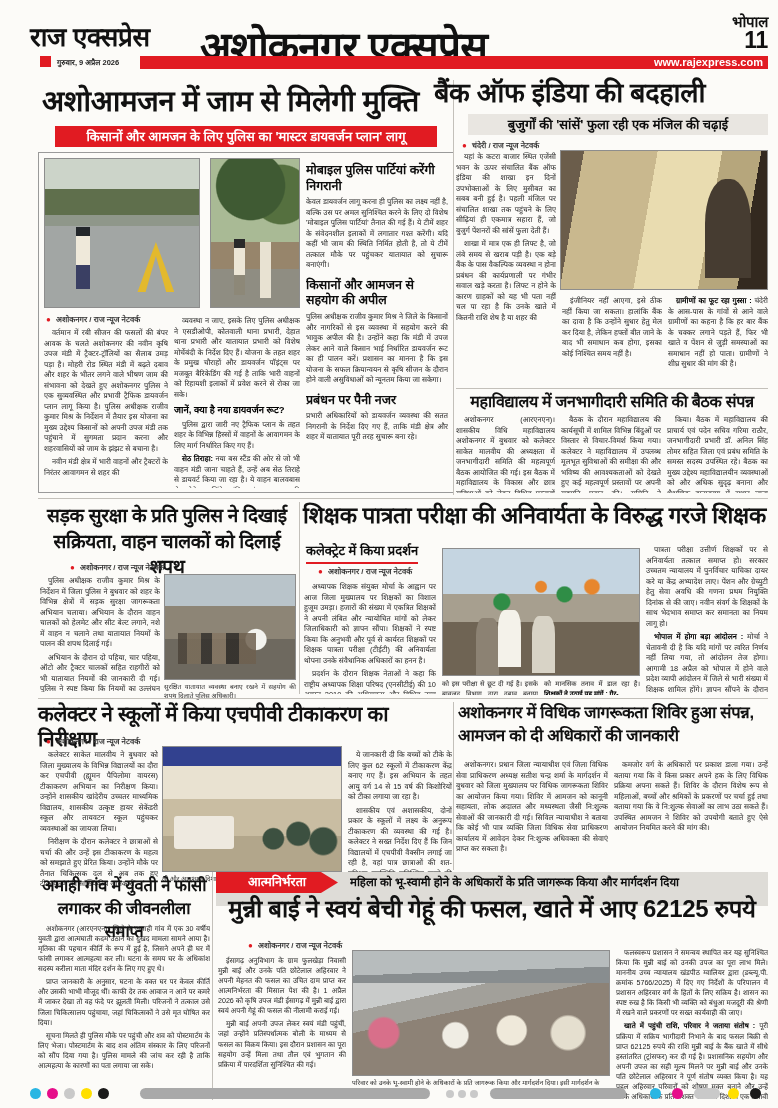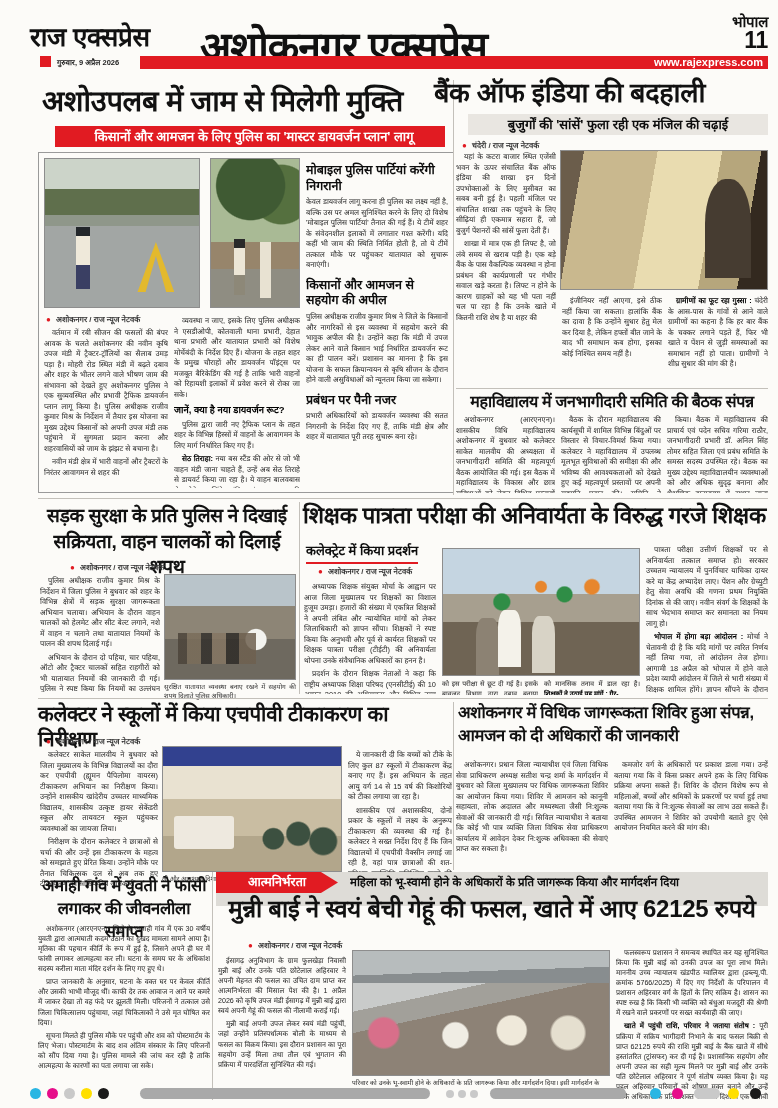--- a/index.html
+++ b/index.html
@@ -26,21 +26,21 @@
   .date{left:57px;top:57px;font-size:7.5px;font-weight:bold;color:#222;}
   .mast{left:200px;top:22px;width:420px;text-align:left;font-size:41px;letter-spacing:-1px;}
   .city{left:650px;top:13px;width:118px;text-align:right;font-size:15px;}
   .pageno{left:650px;top:29px;width:118px;text-align:right;font-size:23px;line-height:1;}
   .redbar{left:140px;top:56px;width:628px;height:13px;background:var(--accent);}
   .site{position:absolute;right:5px;top:0;color:#fff;font-size:11px;font-weight:bold;line-height:13px;text-align:right;}
 
   
   .t-headline{left:42px;top:84px;width:410px;font-size:29px;}
   .t-kicker{left:55px;top:126px;width:382px;height:21px;background:var(--accent);color:#fff;
-            font-size:13px;font-weight:bold;text-align:center;line-height:21px;padding-left:8px;}
+            font-size:13px;font-weight:bold;text-align:center;line-height:21px;}
   .t-box{left:38px;top:152px;width:414px;height:339px;border:1px solid #9a9a9a;}
   .sb{left:306px;top:156px;width:142px;height:332px;overflow:hidden;}
   .sb h4{margin:7px 0 3px;font-size:12.5px;line-height:1.25;color:#0d0d0d;}
   .sb div{font-size:7.4px;line-height:1.42;text-align:justify;color:var(--body);}
 
   
   .ph-road{background:
     linear-gradient(#ccd4c9 0 20%,#5f6f4c 20% 38%,#8f978a 38% 45%,#a2a6a4 45% 100%);}
   .ph-road::before{content:"";position:absolute;left:20%;bottom:12%;width:9%;height:42%;
     background:linear-gradient(#23272b 0 14%,#efe9da 14% 62%,#3a3f63 62%);}
@@ -119,21 +119,21 @@
   <div class="h brand">राज एक्सप्रेस</div>
   <div class="abs brand-sq"></div>
   <div class="abs date">गुरुवार, 9 अप्रैल 2026</div>
   <div class="h mast">अशोकनगर एक्सप्रेस</div>
   <div class="h city">भोपाल</div>
   <div class="h pageno">11</div>
   <div class="abs redbar">
     <span class="site">www.rajexpress.com</span>
   </div>
 
-  <div class="h t-headline">अशोउपलब में जाम से मिलेगी मुक्ति</div>
+  <div class="h t-headline">अशोआमजन में जाम से मिलेगी मुक्ति</div>
   <div class="abs t-kicker">किसानों और आमजन के लिए पुलिस का 'मास्टर डायवर्जन प्लान' लागू</div>
   <div class="abs t-box"></div>
   <div class="photo ph-road" style="left:44px;top:158px;width:156px;height:150px;"></div>
   <div class="photo ph-trees" style="left:210px;top:158px;width:90px;height:150px;"></div>
 
   <div class="abs sb">
     <h4>मोबाइल पुलिस पार्टियां करेंगी निगरानी</h4>
     <div>केवल डायवर्जन लागू करना ही पुलिस का लक्ष्य नहीं है, बल्कि उस पर अमल सुनिश्चित करने के लिए दो विशेष 'मोबाइल पुलिस पार्टियां' तैनात की गई हैं। ये टीमें शहर के संवेदनशील इलाकों में लगातार गश्त करेंगी। यदि कहीं भी जाम की स्थिति निर्मित होती है, तो ये टीमें तत्काल मौके पर पहुंचकर यातायात को सुचारू बनाएंगी।</div>
     <h4>किसानों और आमजन से सहयोग की अपील</h4>
     <div>पुलिस अधीक्षक राजीव कुमार मिश्र ने जिले के किसानों और नागरिकों से इस व्यवस्था में सहयोग करने की भावुक अपील की है। उन्होंने कहा कि मंडी में उपज लेकर आने वाले किसान भाई निर्धारित डायवर्जन रूट का ही पालन करें। प्रशासन का मानना है कि इस योजना के सफल क्रियान्वयन से कृषि सीजन के दौरान होने वाली असुविधाओं को न्यूनतम किया जा सकेगा।</div>
@@ -232,21 +232,21 @@
     <span class="bdot">●</span>
     <span>अशोकनगर / राज न्यूज नेटवर्क</span>
   </div>
   <div class="col" style="left:40px;top:750px;width:118px;height:136px;">
     <p>कलेक्टर साकेत मालवीय ने बुधवार को जिला मुख्यालय के विभिन्न विद्यालयों का दौरा कर एचपीवी (ह्यूमन पैपिलोमा वायरस) टीकाकरण अभियान का निरीक्षण किया। उन्होंने शासकीय खांदेरीय उच्चतर माध्यमिक विद्यालय, शासकीय उत्कृष्ट हायर सेकेंडरी स्कूल और तायवटन स्कूल पहुंचकर व्यवस्थाओं का जायजा लिया।</p>
     <p>निरीक्षण के दौरान कलेक्टर ने छात्राओं से चर्चा की और उन्हें इस टीकाकरण के महत्व को समझाते हुए प्रेरित किया। उन्होंने मौके पर तैनात चिकित्सक दल से अब तक हुए टीकाकरण की सांख्यिकीय जानकारी</p>
   </div>
   <div class="photo ph-class" style="left:162px;top:746px;width:180px;height:126px;"></div>
   <div class="cap" style="left:162px;top:875px;width:180px;">ली और आवश्यक दिशा-निर्देश दिए। जिला शिक्षा अधिकारी डी एस चिमोलिया</div>
   <div class="col" style="left:348px;top:750px;width:104px;height:138px;">
-    <p>ये जानकारी दी कि बच्चों को टीके के लिए कुल 87 स्कूलों में टीकाकरण केंद्र बनाए गए हैं। इस अभियान के तहत आयु वर्ग 14 से 15 वर्ष की किशोरियों को टीका लगाया जा रहा है।</p>
+    <p>ये जानकारी दी कि बच्चों को टीके के लिए कुल 62 स्कूलों में टीकाकरण केंद्र बनाए गए हैं। इस अभियान के तहत आयु वर्ग 14 से 15 वर्ष की किशोरियों को टीका लगाया जा रहा है।</p>
     <p>शासकीय एवं अशासकीय, दोनों प्रकार के स्कूलों में लक्ष्य के अनुरूप टीकाकरण की व्यवस्था की गई है। कलेक्टर ने सख्त निर्देश दिए हैं कि जिन विद्यालयों में एचपीवी वैक्सीन लगाई जा रही है, वहां पात्र छात्राओं की शत-प्रतिशत उपस्थिति सुनिश्चित करने की जिम्मेदारी स्कूल शिक्षा विभाग की होगी। इस अभियान का उद्देश्य भविष्य में महिलाओं को होने वाले गंभीर रोगों से सुरक्षा प्रदान करना है।</p>
   </div>
 
   <div class="h l-headline">अशोकनगर में विधिक जागरूकता शिविर हुआ संपन्न, आमजन को दी अधिकारों की जानकारी</div>
   <div class="col" style="left:456px;top:760px;width:152px;height:104px;">
     <p>अशोकनगर। प्रधान जिला न्यायाधीश एवं जिला विधिक सेवा प्राधिकरण अध्यक्ष सतीश चन्द्र शर्मा के मार्गदर्शन में बुधवार को जिला मुख्यालय पर विधिक जागरूकता शिविर का आयोजन किया गया। शिविर में आमजन को कानूनी सहायता, लोक अदालत और मध्यस्थता जैसी नि:शुल्क सेवाओं की जानकारी दी गई। सिविल न्यायाधीश ने बताया कि कोई भी पात्र व्यक्ति जिला विधिक सेवा प्राधिकरण कार्यालय में आवेदन देकर नि:शुल्क अधिवक्ता की सेवाएं प्राप्त कर सकता है।</p>
   </div>
   <div class="col" style="left:614px;top:760px;width:154px;height:104px;">
     <p>कमजोर वर्ग के अधिकारों पर प्रकाश डाला गया। उन्हें बताया गया कि वे किस प्रकार अपने हक के लिए विधिक प्रक्रिया अपना सकते हैं। शिविर के दौरान विशेष रूप से महिलाओं, बच्चों और श्रमिकों के प्रकरणों पर चर्चा हुई तथा बताया गया कि वे नि:शुल्क सेवाओं का लाभ उठा सकते हैं। उपस्थित आमजन ने शिविर को उपयोगी बताते हुए ऐसे आयोजन नियमित करने की मांग की।</p>
   </div>

